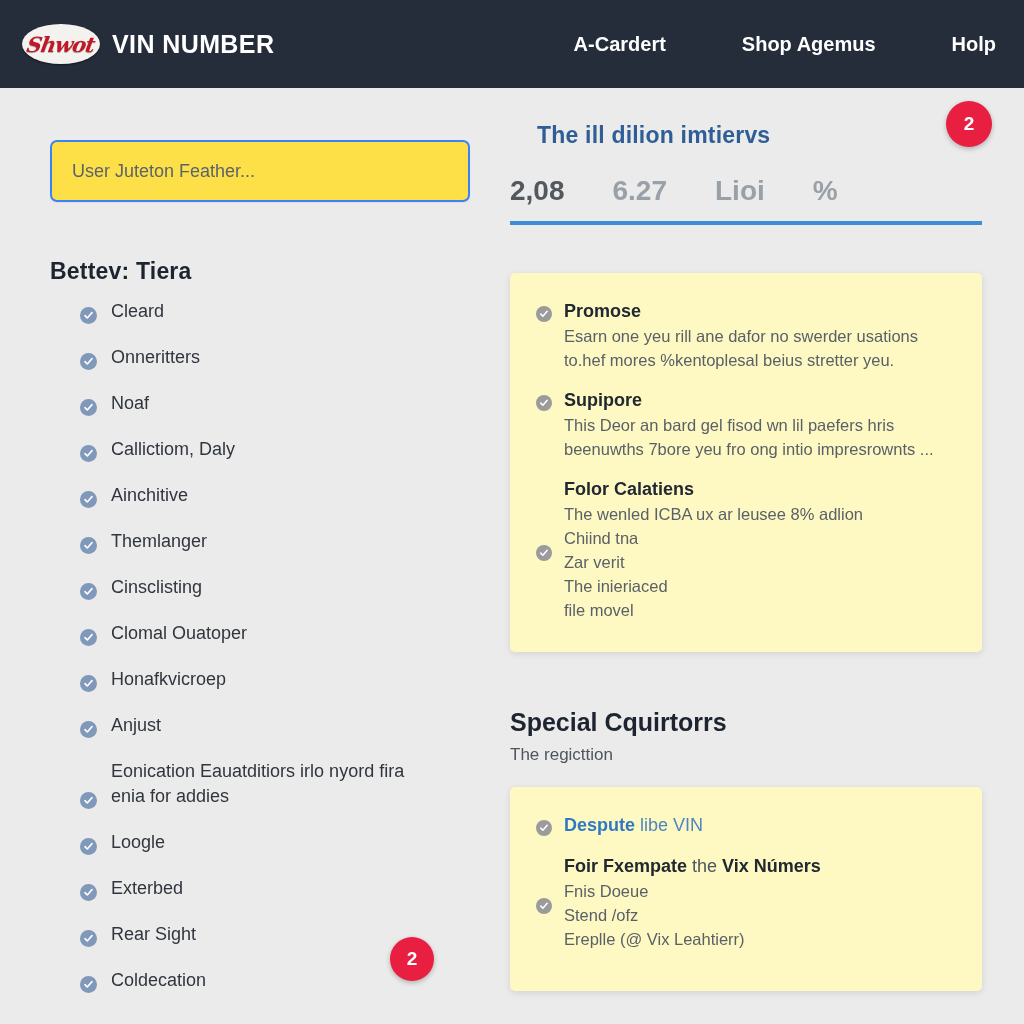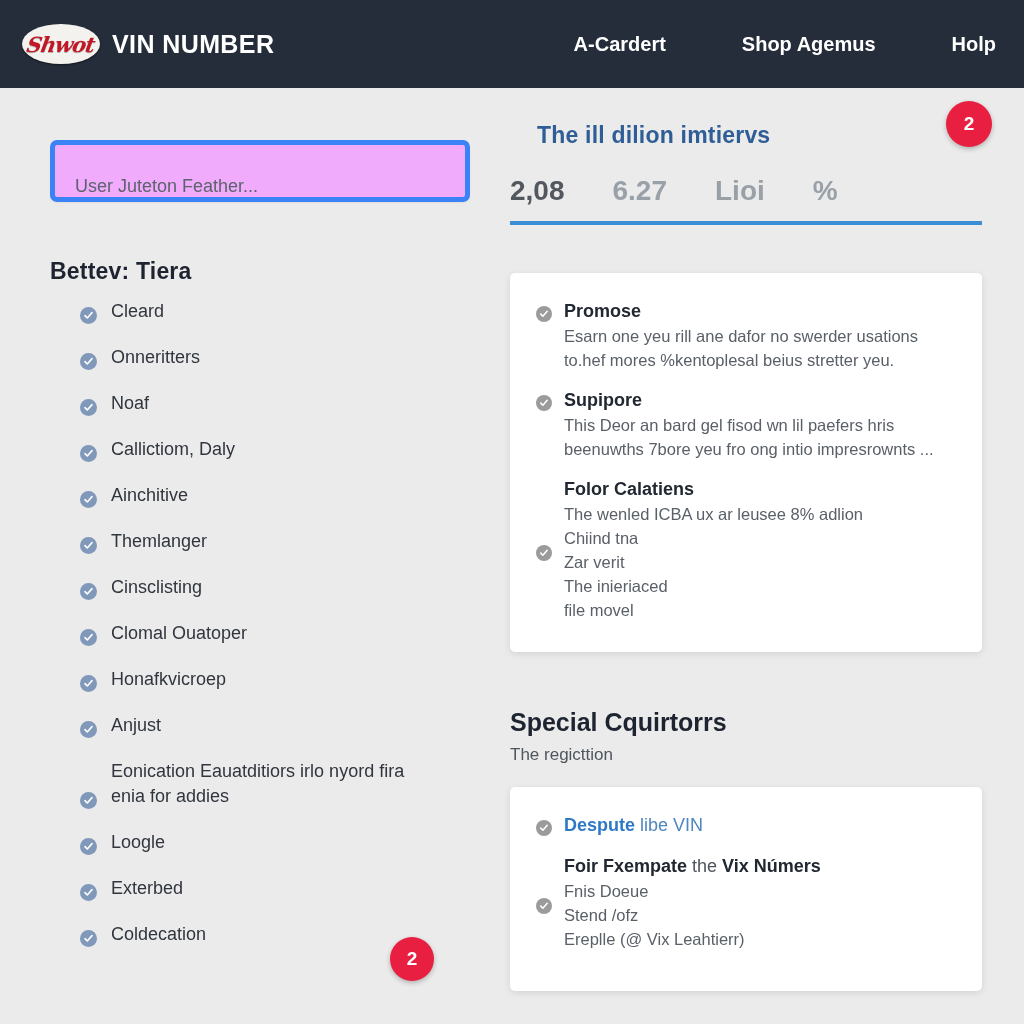--- a/index.html
+++ b/index.html
@@ -70,25 +70,25 @@
   
   .section-heading {
     font-size: 23px;
     font-weight: bold;
     color: #1d2430;
     letter-spacing: .2px;
   }
   .search-box {
     margin-top: 18px;
     height: 62px;
-    background: #f0abfc;
-    border: 5px solid #3b82f6;
+    background: #fde047;
+    border: 2px solid #3b82f6;
     border-radius: 7px;
     display: flex;
-    align-items: flex-end;
+    align-items: center;
     padding: 0 20px;
     box-shadow: 0 1px 2px rgba(0,0,0,.05);
   }
   .search-box input {
     border: 0; outline: 0; width: 100%;
     font-family: "Liberation Sans", sans-serif;
     font-size: 18px;
     color: #4a4f57;
     background: transparent;
   }
@@ -139,21 +139,21 @@
     font-size: 28px;
     font-weight: bold;
     color: #9aa0a8;
     cursor: pointer;
     white-space: nowrap;
   }
   .stat.active { color: #53585f; }
 
   .card {
     margin-top: 48px;
-    background: #ffffff;
+    background: #fef9c3;
     border-radius: 5px;
     box-shadow: 0 2px 7px rgba(0,0,0,.10);
     padding: 28px 26px 30px 26px;
   }
   .card-row { display: flex; gap: 12px; margin-bottom: 18px; }
   .card-row:last-child { margin-bottom: 0; align-items: center; }
   .gray-ico {
     flex: none;
     width: 16px; height: 16px;
     border-radius: 50%;
@@ -337,20 +337,28 @@
               </svg>
             </span>
           <span class="feature-text">Exterbed</span>
         </li>
         <li class="feature-item">
           <span class="check-ico">
               <svg width="11" height="11" viewBox="0 0 11 11">
                 <path d="M2 5.6 L4.3 8 L9 2.6" stroke="#fff" stroke-width="1.6" fill="none" stroke-linecap="round" stroke-linejoin="round"></path>
               </svg>
             </span>
+          <span class="feature-text">Rear Sight</span>
+        </li>
+        <li class="feature-item">
+          <span class="check-ico">
+              <svg width="11" height="11" viewBox="0 0 11 11">
+                <path d="M2 5.6 L4.3 8 L9 2.6" stroke="#fff" stroke-width="1.6" fill="none" stroke-linecap="round" stroke-linejoin="round"></path>
+              </svg>
+            </span>
           <span class="feature-text">Coldecation</span>
         </li>
       </ul>
     </div>
 
     <div class="col-right">
       <div class="panel-heading">The ill dilion imtiervs</div>
 
       <div class="stat-tabs">
         <span class="stat active">2,08</span>

